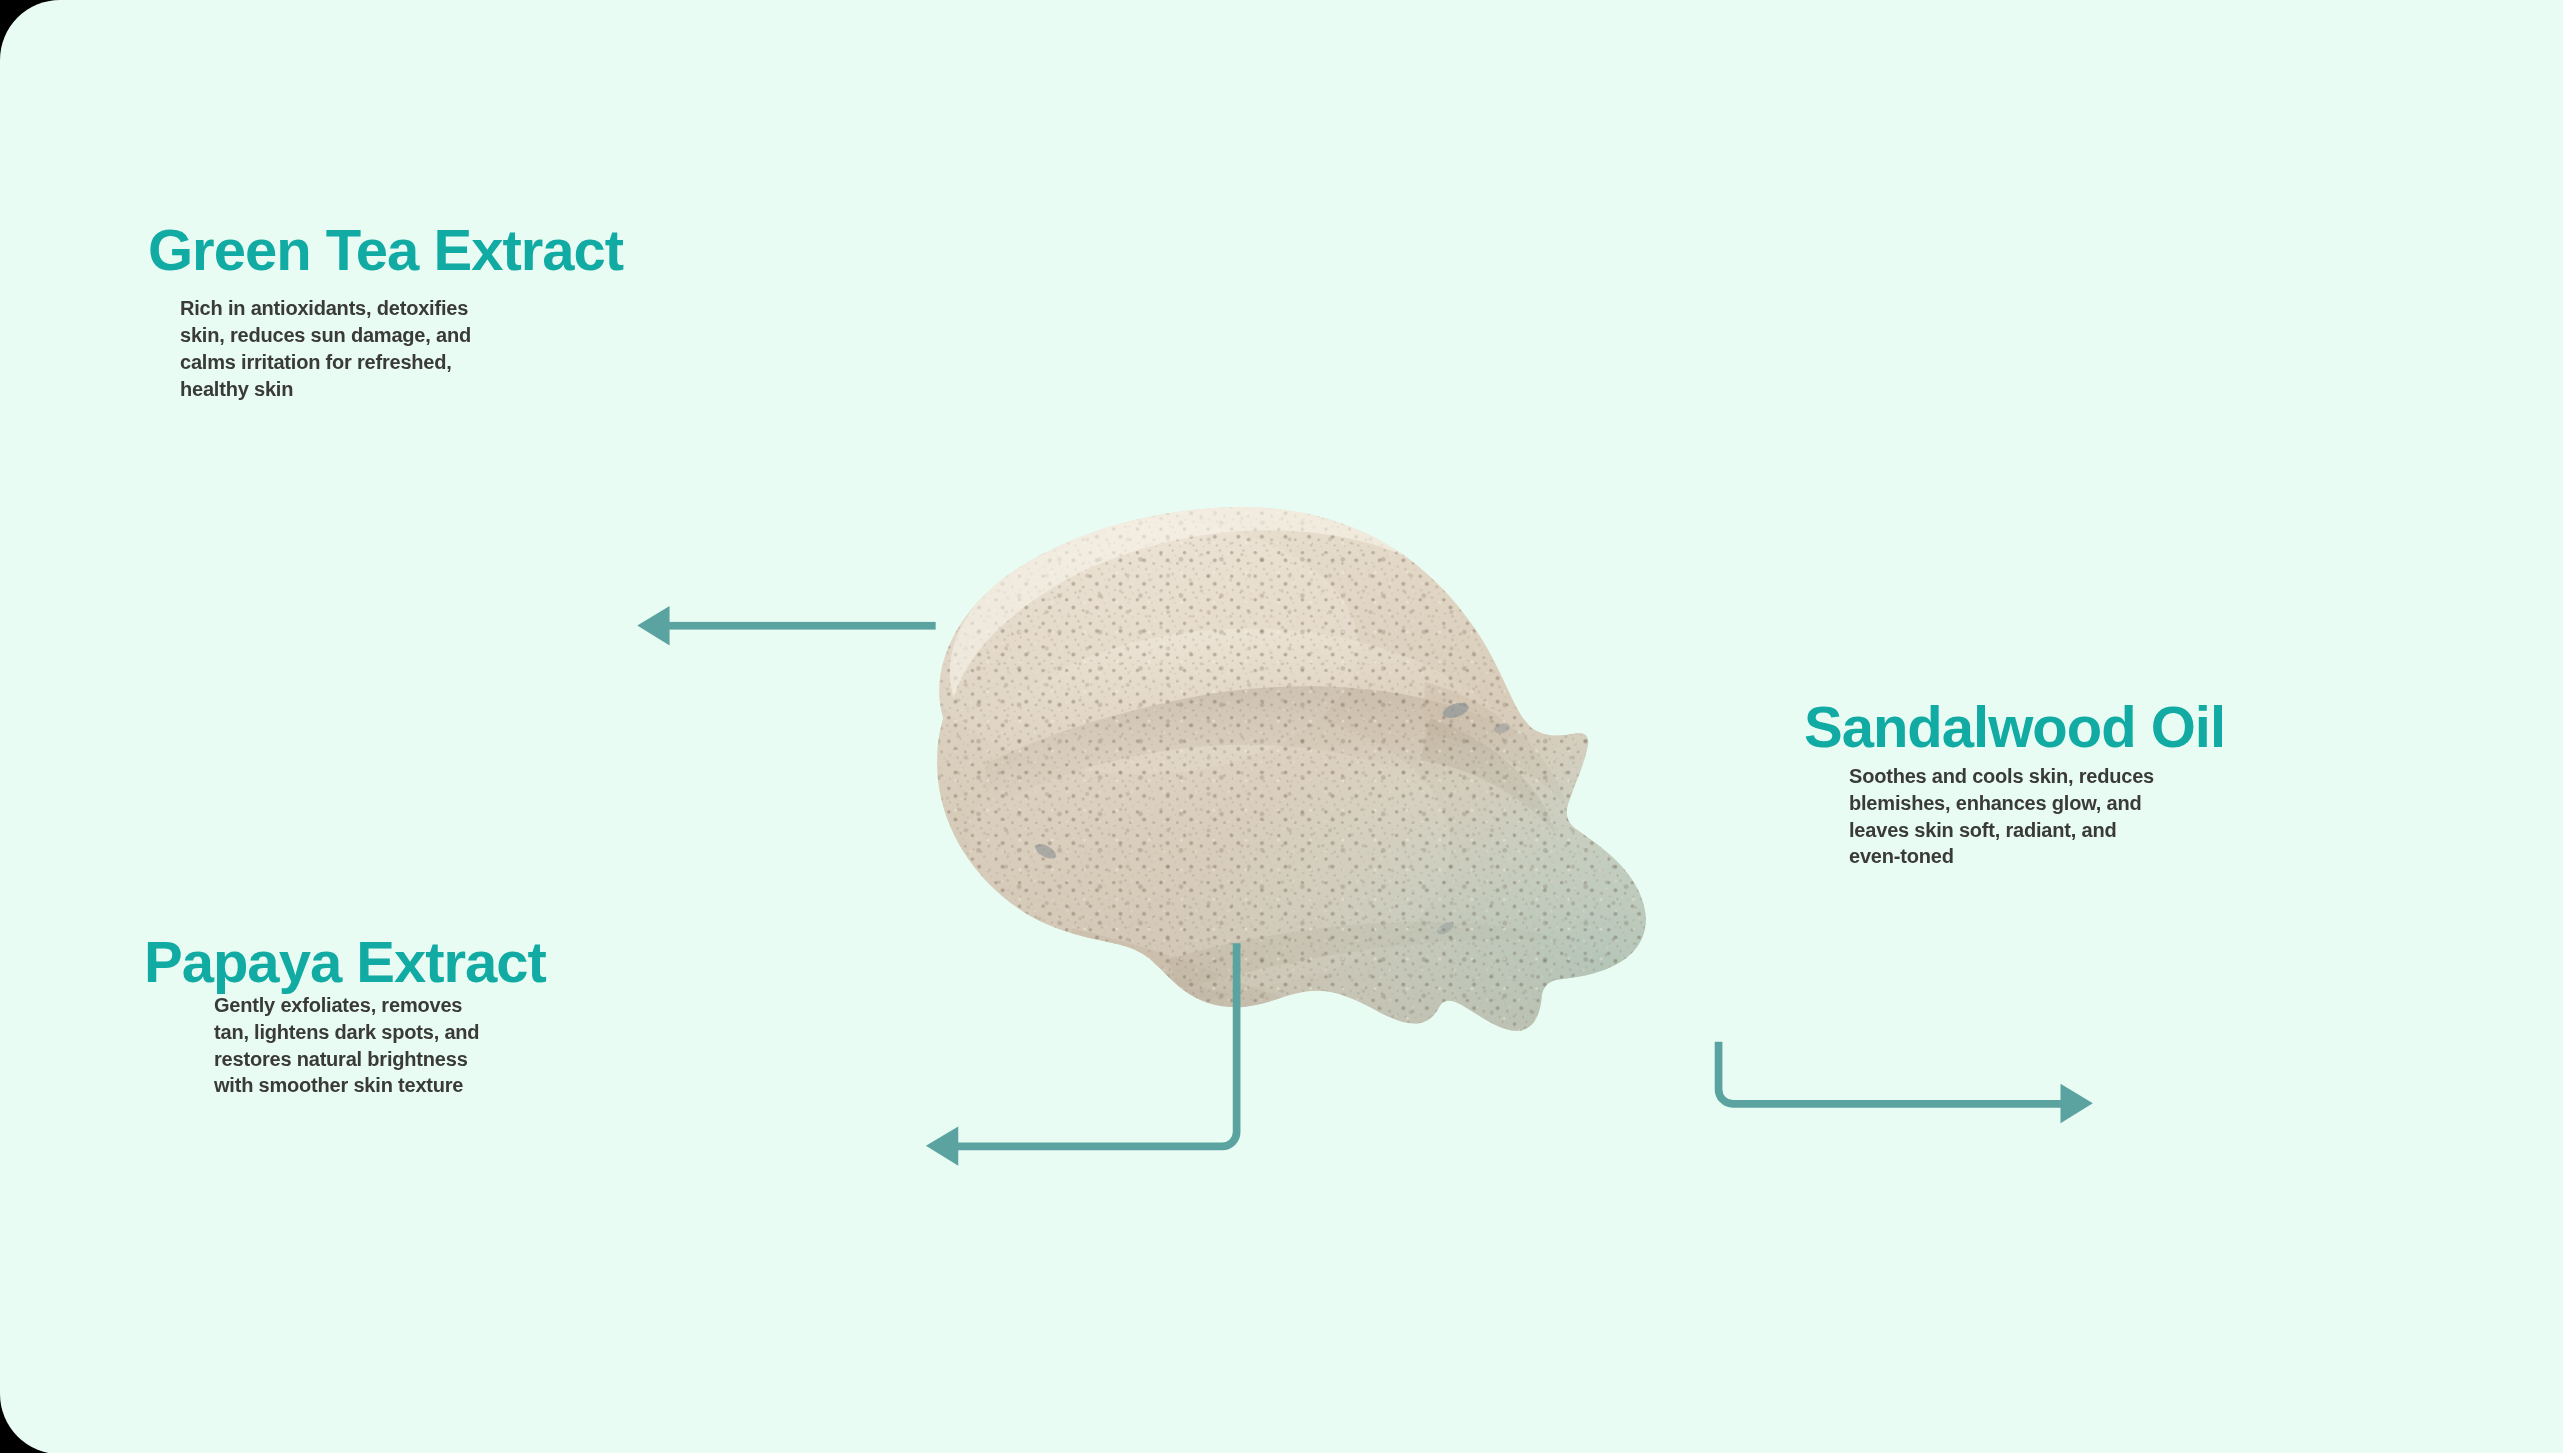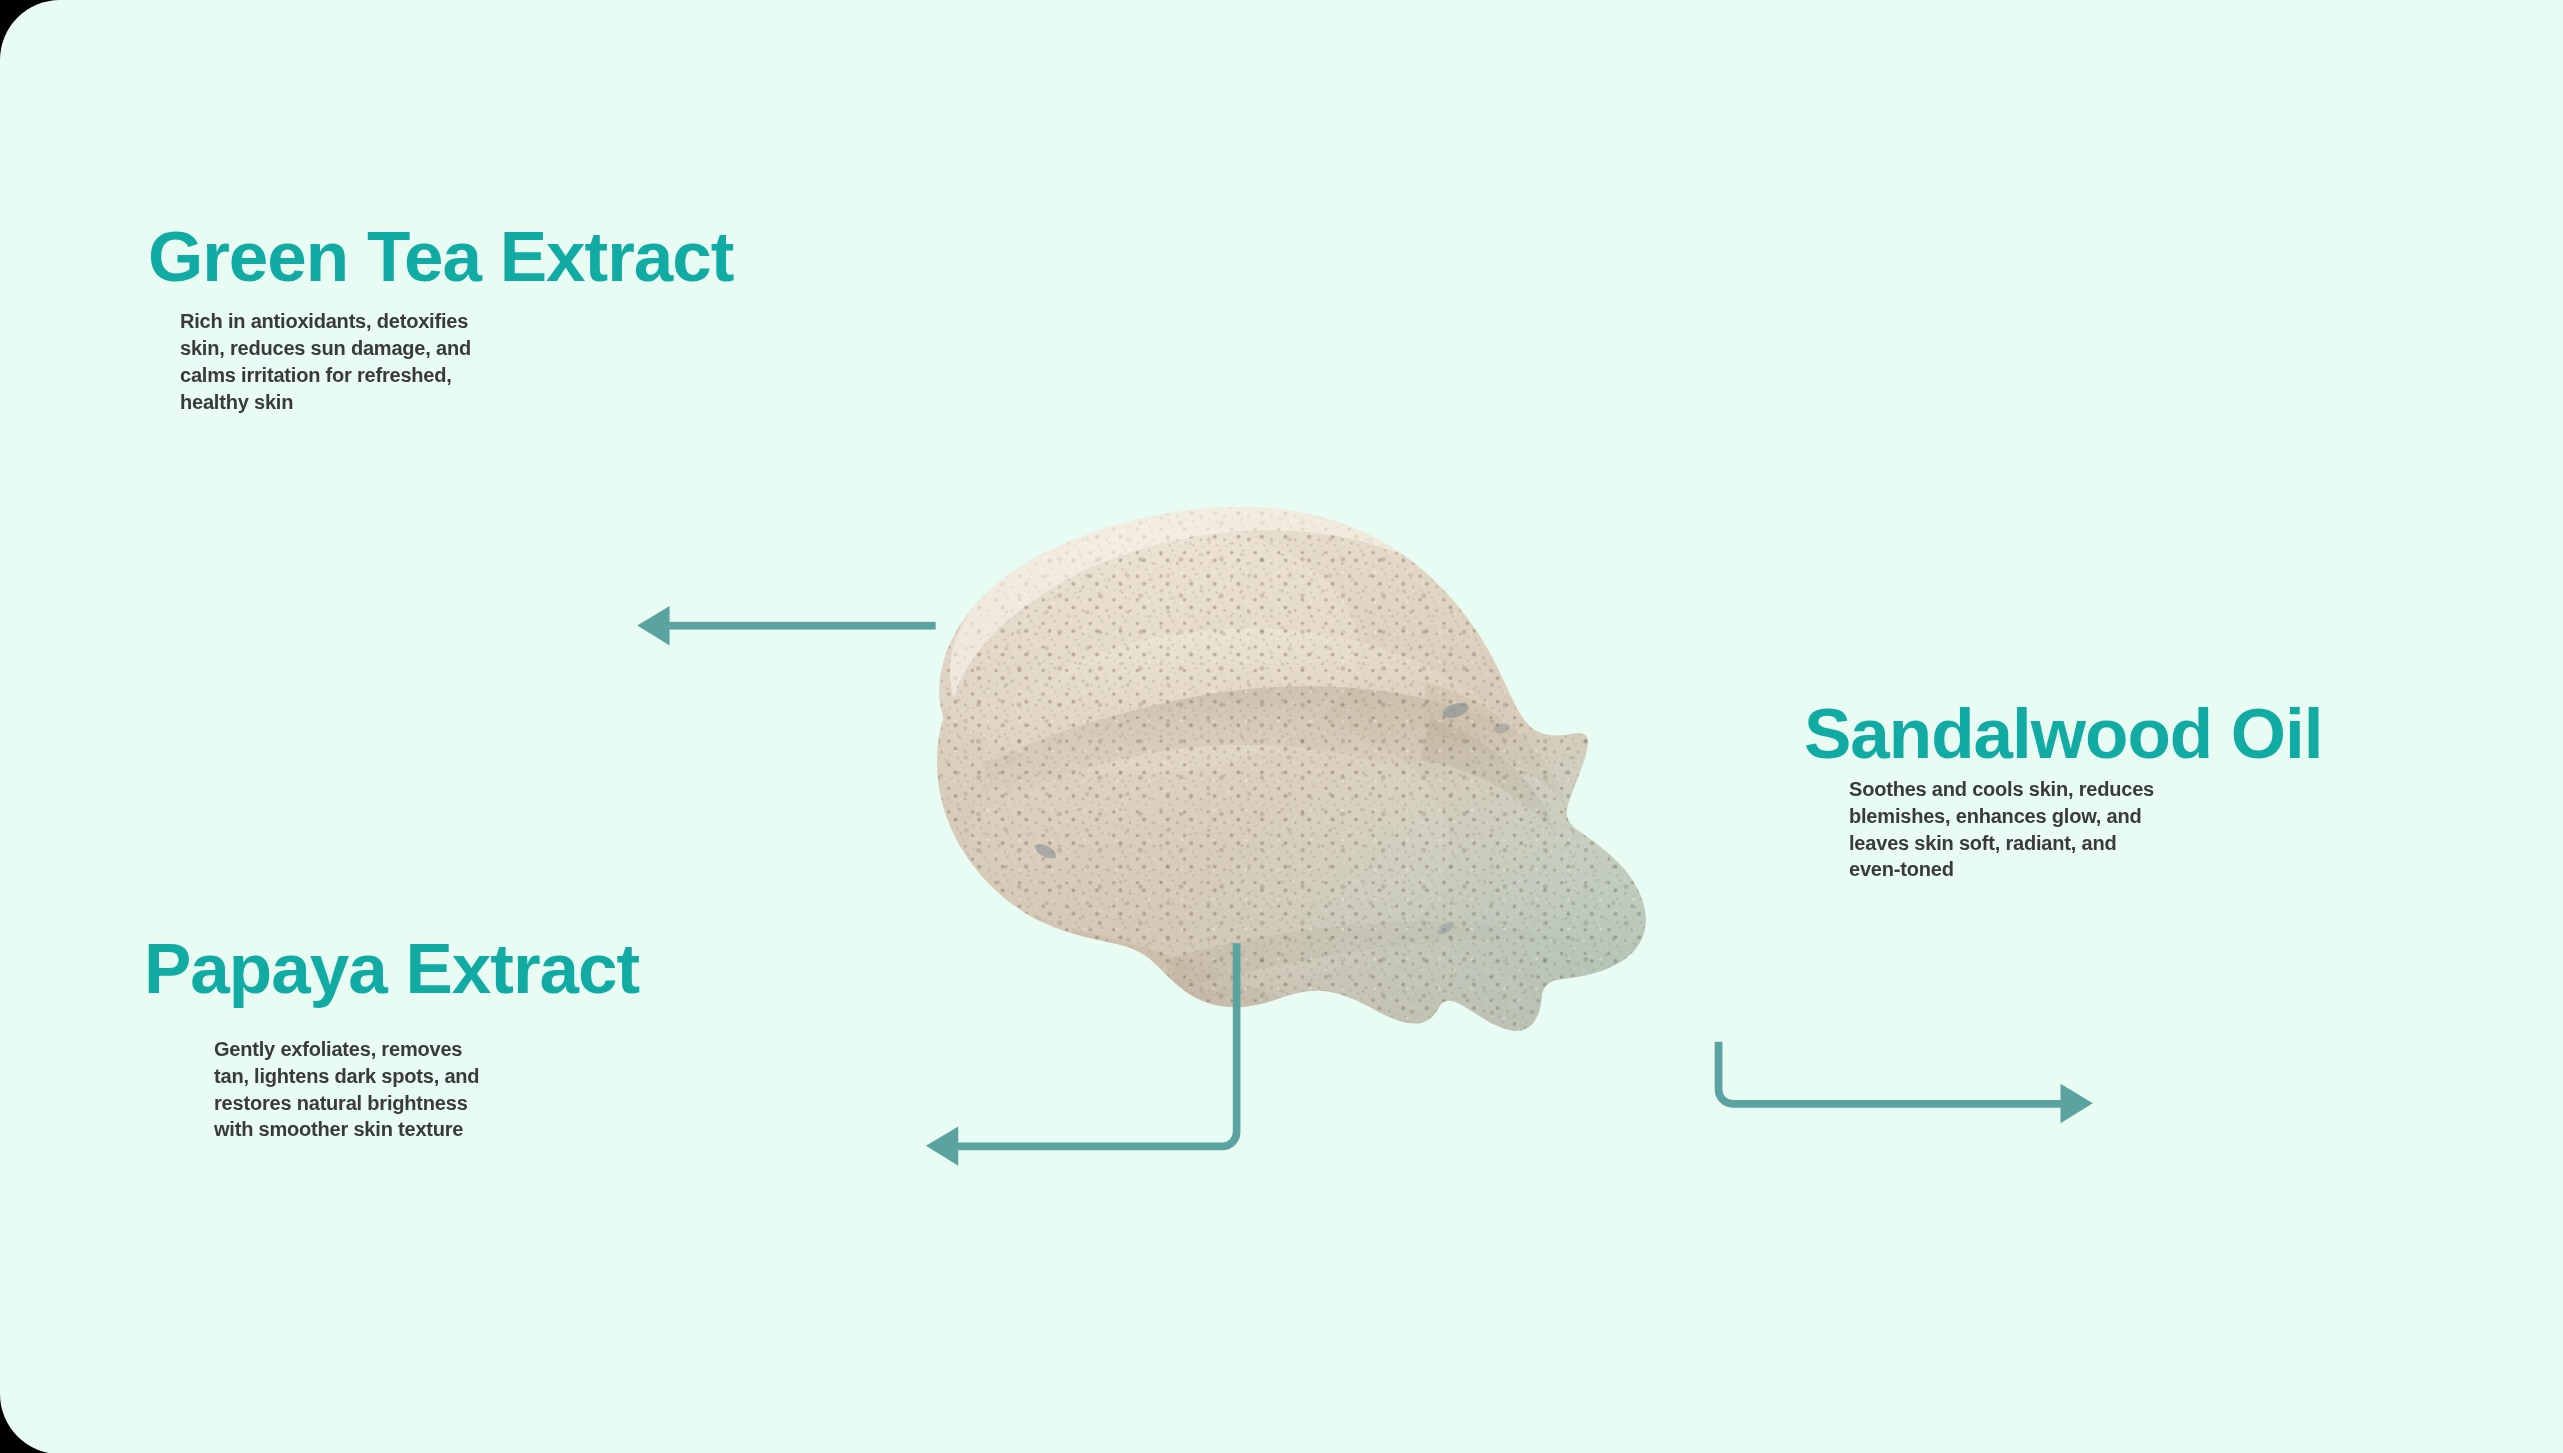--- a/index.html
+++ b/index.html
@@ -21,21 +21,21 @@
     height: 1454px;
     background: #E8FCF3;
     border-radius: 60px;
     overflow: hidden;
   }
 
   
   .block { position: absolute; }
 
   .heading {
-    font-size: 71px;
+    font-size: 58px;
     font-weight: 700;
     letter-spacing: -1px;
     line-height: 1.0;
     color: #11ABA4;
     white-space: nowrap;
     margin: 0;
   }
 
   .body-text {
     font-size: 20px;
@@ -46,21 +46,21 @@
     margin: 0;
     white-space: pre-line;
   }
 
   
   #block-green-tea      { left: 148px;  top: 221px; }
   #block-green-tea .body-text { margin-top: 16.4px; margin-left: 32px; }
 
   
   #block-papaya         { left: 144px;  top: 933px; }
-  #block-papaya .body-text { margin-top: 32px; margin-left: 70px; }
+  #block-papaya .body-text { margin-top: 1px; margin-left: 70px; }
 
   
   #block-sandalwood     { left: 1804px; top: 698px; }
   #block-sandalwood .body-text { margin-top: 7px; margin-left: 45px; }
 
   
   #connectors {
     position: absolute;
     left: 0; top: 0;
     width: 2625px;

